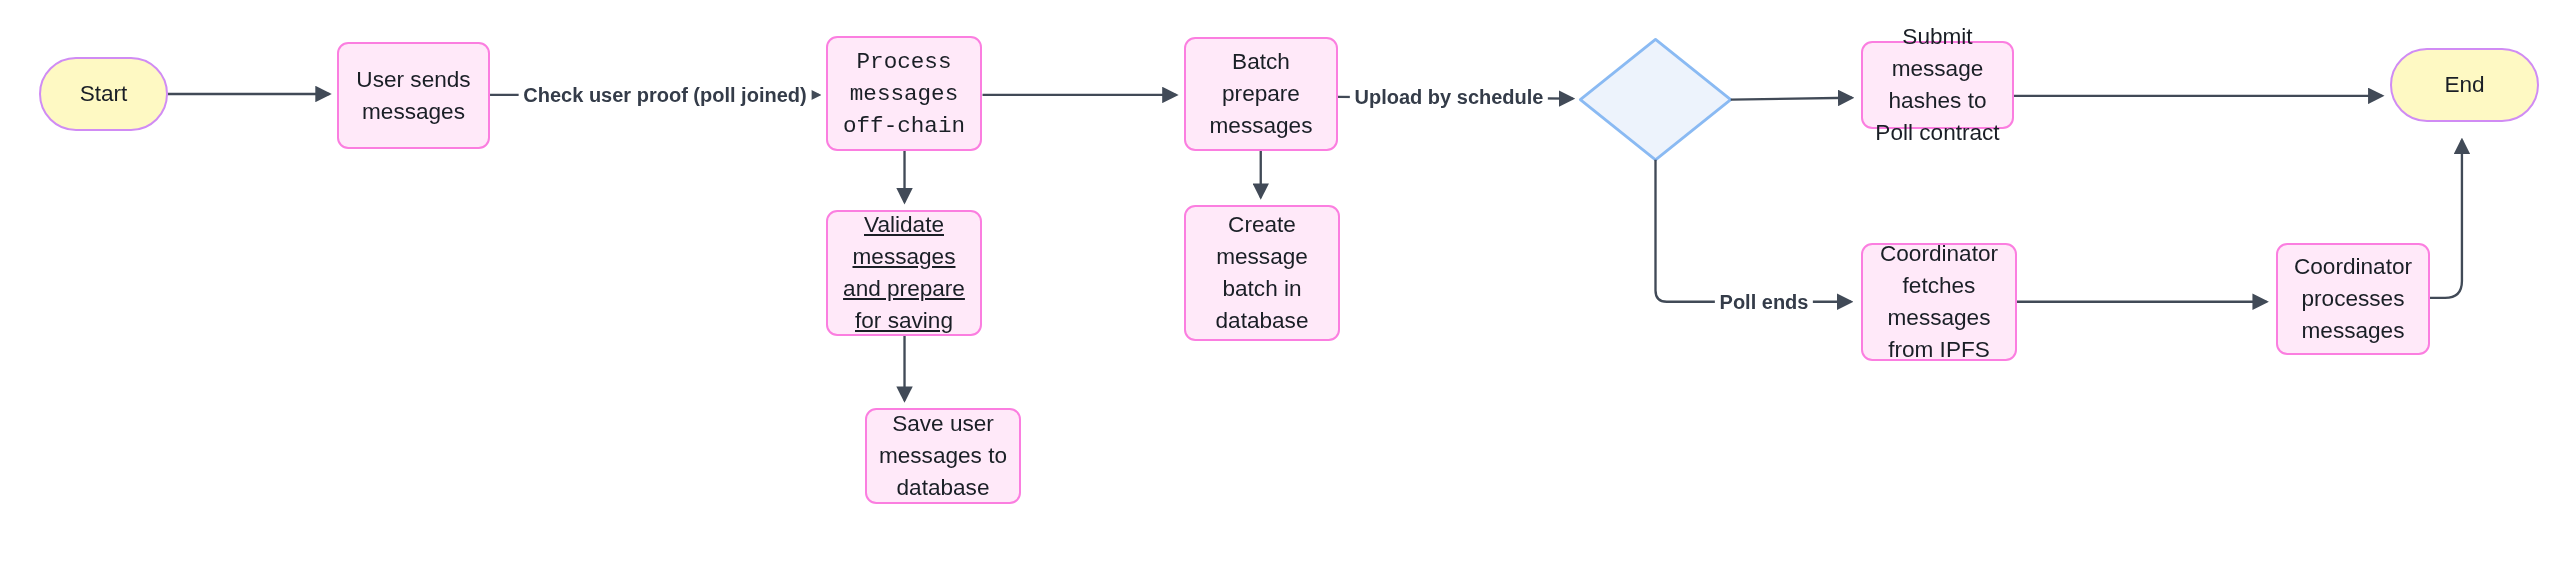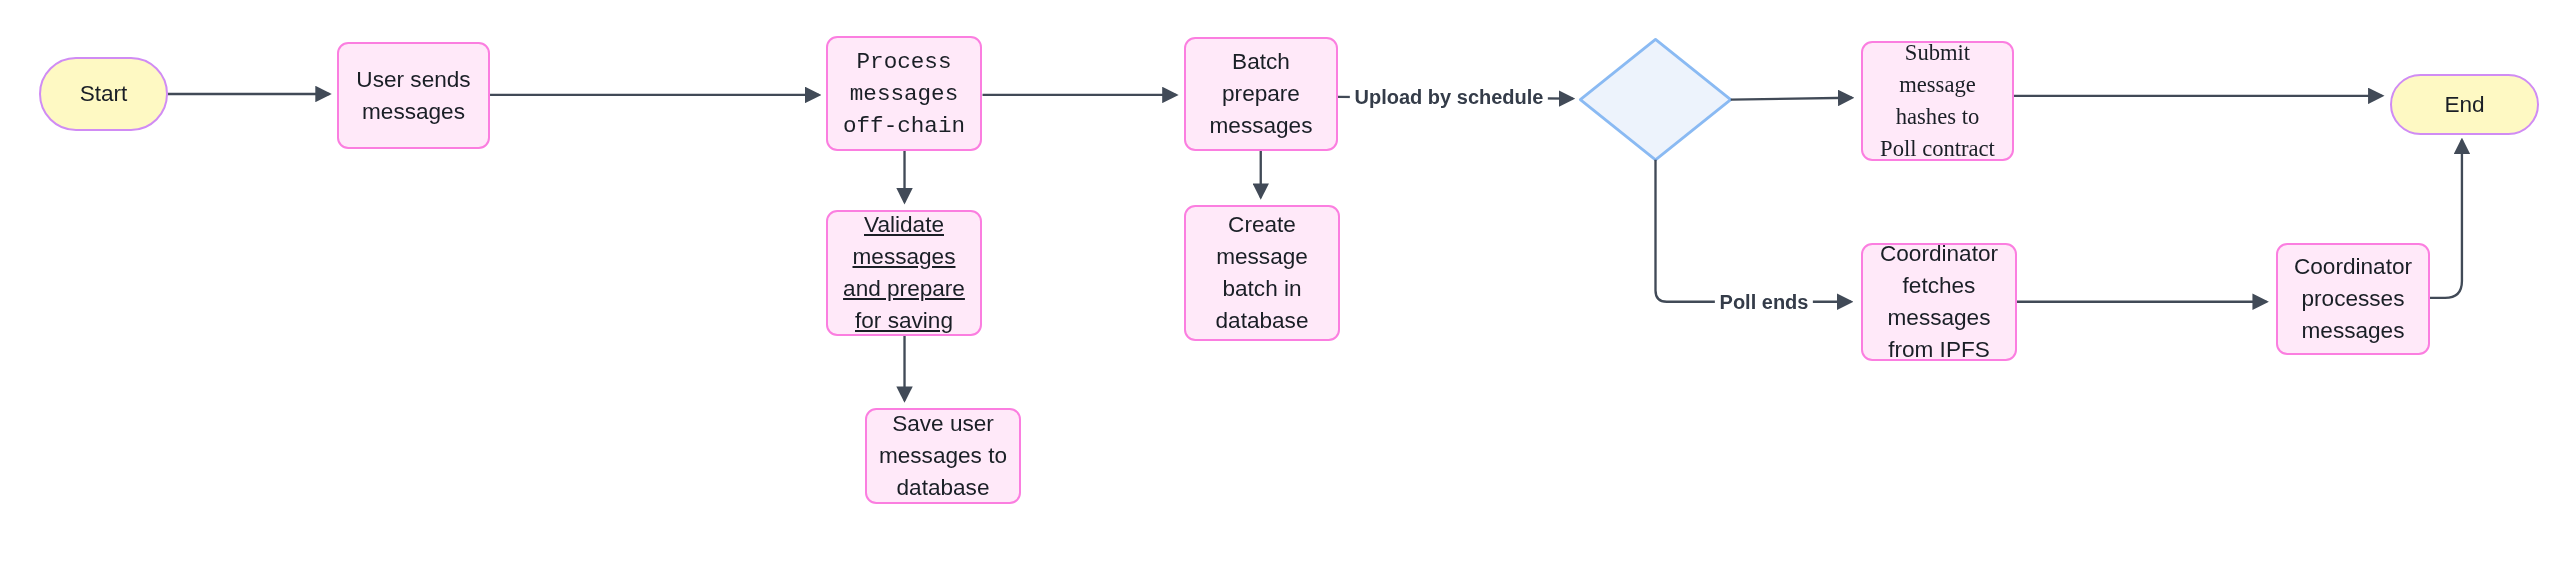--- a/index.html
+++ b/index.html
@@ -69,26 +69,26 @@
 
   <div class="node rect" style="left:826px; top:36px; width:156px; height:115px;font-family:Liberation Mono, monospace;">Process
 messages
 off-chain</div>
 
   <div class="node rect" style="left:1184px; top:37px; width:154px; height:114px;">Batch
 prepare
 messages</div>
 
 
-  <div class="node rect" style="left:1861px; top:41px; width:153px; height:120px;font-family:Liberation Serif, serif;">Submit
+  <div class="node rect" style="left:1861px; top:41px; width:153px; height:88px;">Submit
 message
 hashes to
 Poll contract</div>
 
-  <div class="node stadium" style="left:2390px; top:74px; width:149px; height:61px;">End</div>
+  <div class="node stadium" style="left:2390px; top:48px; width:149px; height:74px;">End</div>
 
   <div class="node rect" style="left:826px; top:210px; width:156px; height:126px;text-decoration:underline;">Validate
 messages
 and prepare
 for saving</div>
 
   <div class="node rect" style="left:826px; top:408px; width:156px; height:96px;margin-left:39px;">Save user
 messages to
 database</div>
 
@@ -99,19 +99,20 @@
 
   <div class="node rect" style="left:1861px; top:243px; width:156px; height:118px;">Coordinator
 fetches
 messages
 from IPFS</div>
 
   <div class="node rect" style="left:2276px; top:243px; width:154px; height:112px;">Coordinator
 processes
 messages</div>
 
+  <div class="edge-label" style="left:665px; top:95px;">Check user proof (poll joined)</div>
 
   <div class="edge-label" style="left:1449px; top:97px;">Upload by schedule</div>
 
   <div class="edge-label" style="left:1764px; top:302px;">Poll ends</div>
 
 </div>
 
 
 </body></html>

